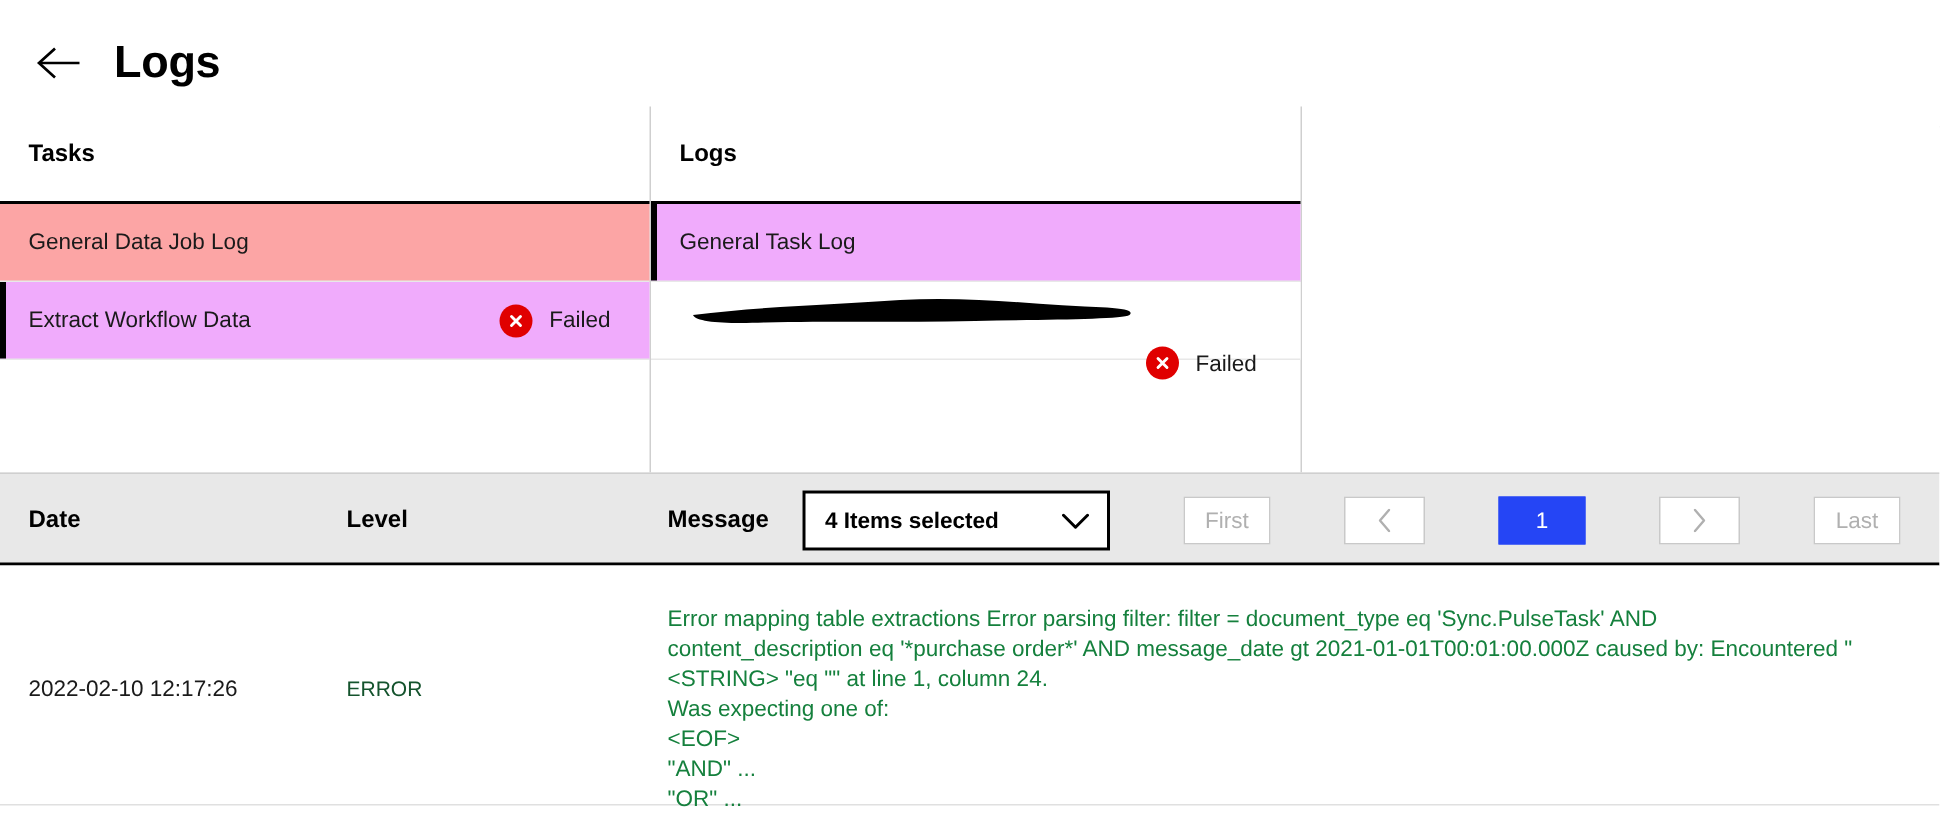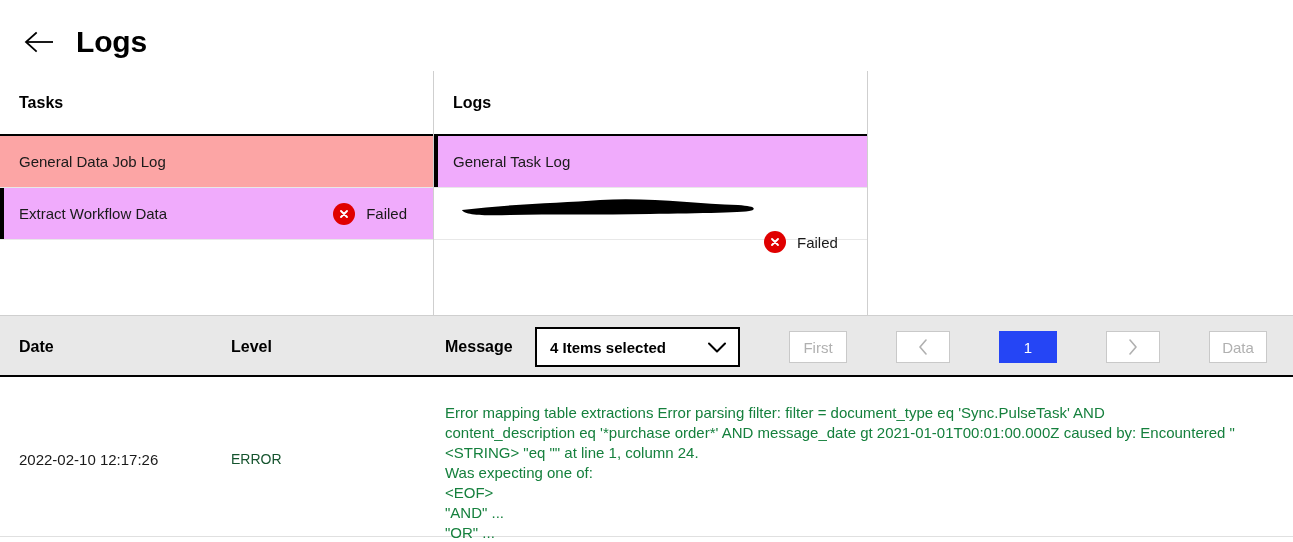--- a/index.html
+++ b/index.html
@@ -269,21 +269,21 @@
       <div class="pg-btn current">1</div>
 
       <div class="pg-btn arrow">
         <span>
           <svg width="10" height="16" viewBox="0 0 10 16" aria-hidden="true">
             <path d="M2 1 L8 8 L2 15" stroke="#b0b0b0" stroke-width="1.6" fill="none" stroke-linecap="round" stroke-linejoin="round"></path>
           </svg>
         </span>
       </div>
 
-      <div class="pg-btn">Data</div>
+      <div class="pg-btn">Last</div>
     </div>
   </div>
 
   <div class="log-row">
     <div class="cell-date">2022-02-10 12:17:26</div>
     <div class="cell-level">ERROR</div>
     <div class="cell-message">Error mapping table extractions Error parsing filter: filter = document_type eq 'Sync.PulseTask' AND content_description eq '*purchase order*' AND message_date gt 2021-01-01T00:01:00.000Z caused by: Encountered " &lt;STRING&gt; "eq "" at line 1, column 24.
 Was expecting one of:
 &lt;EOF&gt;
 "AND" ...

